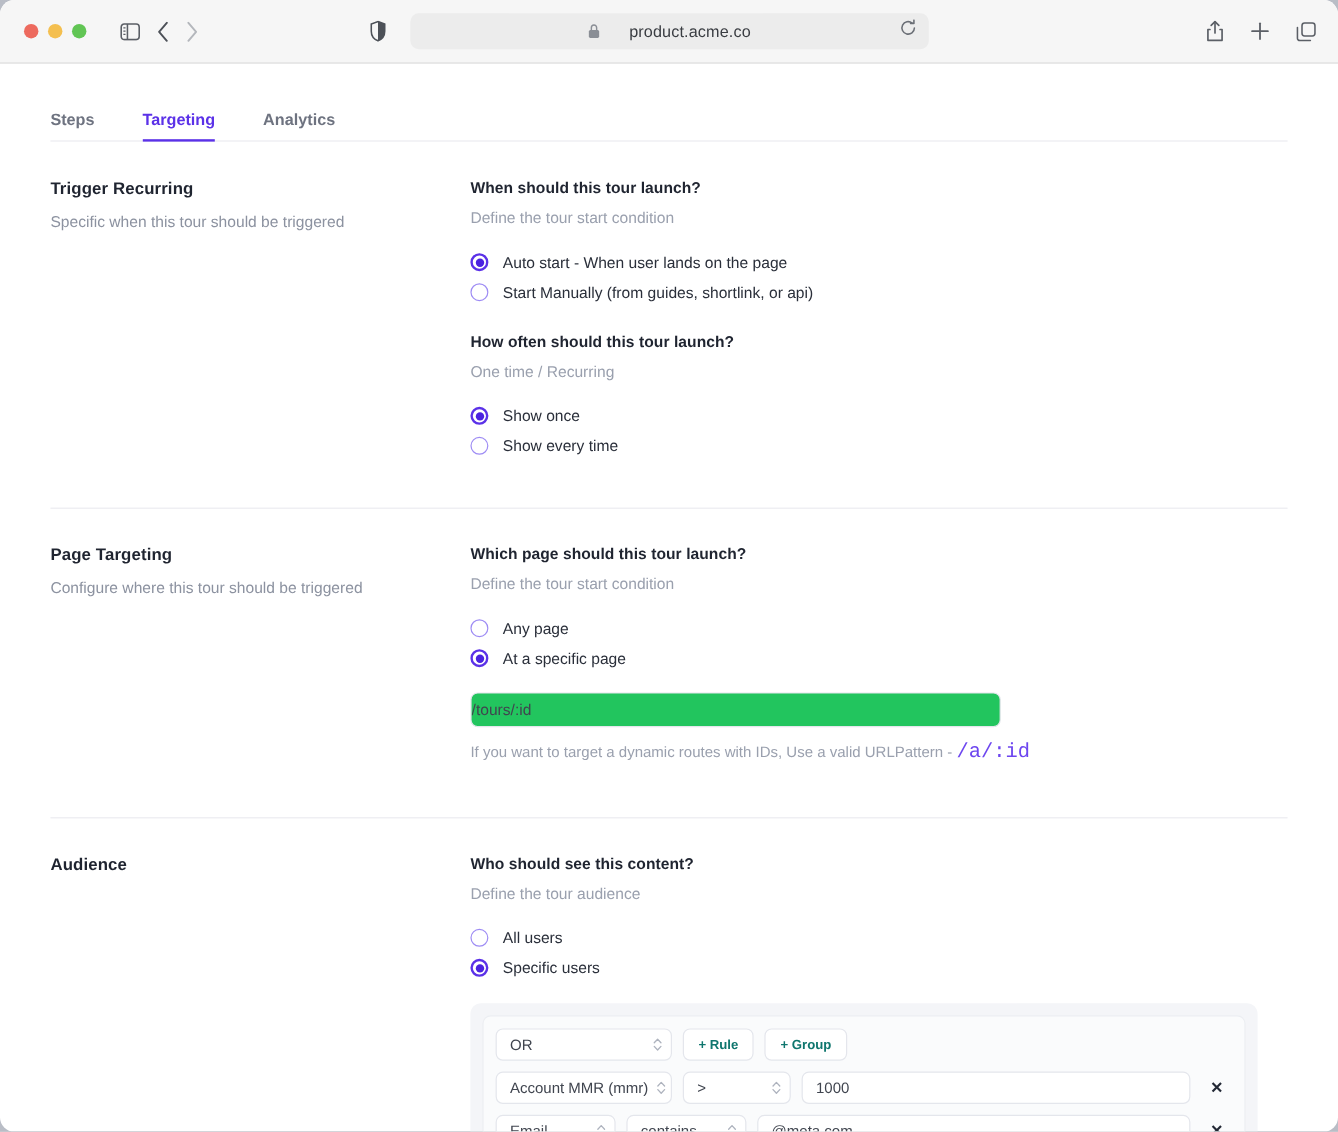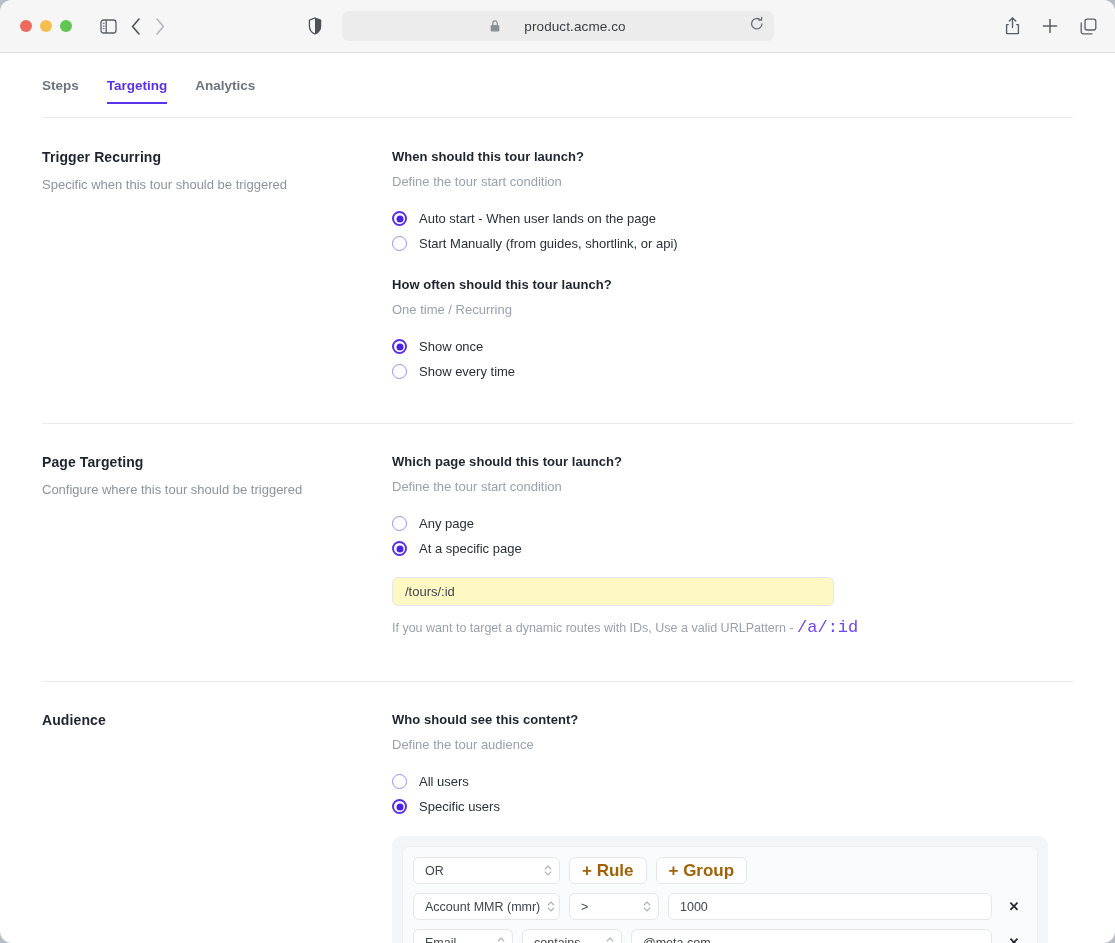--- a/index.html
+++ b/index.html
@@ -74,23 +74,23 @@
   .chrome-icons-right {
     position: absolute;
     right: 18px; top: 50%; transform: translateY(-50%);
     display: flex; align-items: center; gap: 22px;
   }
 
   
   .tabstrip {
     height: 40px;
     display: flex;
-    align-items: flex-start;
+    align-items: flex-end;
     padding: 0 0 0 42px;
-    gap: 0px;
+    gap: 12px;
     border-bottom: 1px solid #ececf0;
     margin-top: 25px;
   }
   .tab {
     font-size: 13.5px;
     font-weight: bold;
     color: #6e7380;
     padding: 0 14px 10px 14px;
     position: relative;
     cursor: pointer;
@@ -168,24 +168,24 @@
   .radio-label { font-size: 13px; color: #2a2f3a; }
 
   .block-gap { height: 26px; }
 
   .url-input {
     margin-top: 21px;
     width: 442px;
     height: 29px;
     border: 1px solid #e4e6ec;
     border-radius: 6px;
-    background: #fef9c3;
+    background: #22c55e;
     font-size: 13px;
     color: #40454f;
-    padding: 0 12px;
+    padding: 0 0;
     font-family: "Liberation Sans", sans-serif;
     outline: none;
   }
   .hint {
     margin-top: 12px;
     font-size: 12.5px;
     color: #9aa0ae;
   }
   .hint code {
     font-family: "Liberation Mono", monospace;
@@ -240,23 +240,23 @@
   .sel.w-field1 { width: 147px; padding-right: 4px; }
   .sel.w-cmp1 { width: 90px; }
   .sel.w-field2 { width: 100px; }
   .sel.w-cmp2 { width: 100px; }
 
   .btn {
     height: 27px;
     background: #fff;
     border: 1px solid #e4e6ec;
     border-radius: 6px;
-    font-size: 17px;
+    font-size: 11px;
     font-weight: bold;
-    color: #a16207;
+    color: #0f766e;
     padding: 0 12px;
     cursor: pointer;
     font-family: "Liberation Sans", sans-serif;
     white-space: nowrap;
   }
 
   .val-input {
     flex: 1;
     height: 27px;
     background: #fff;

